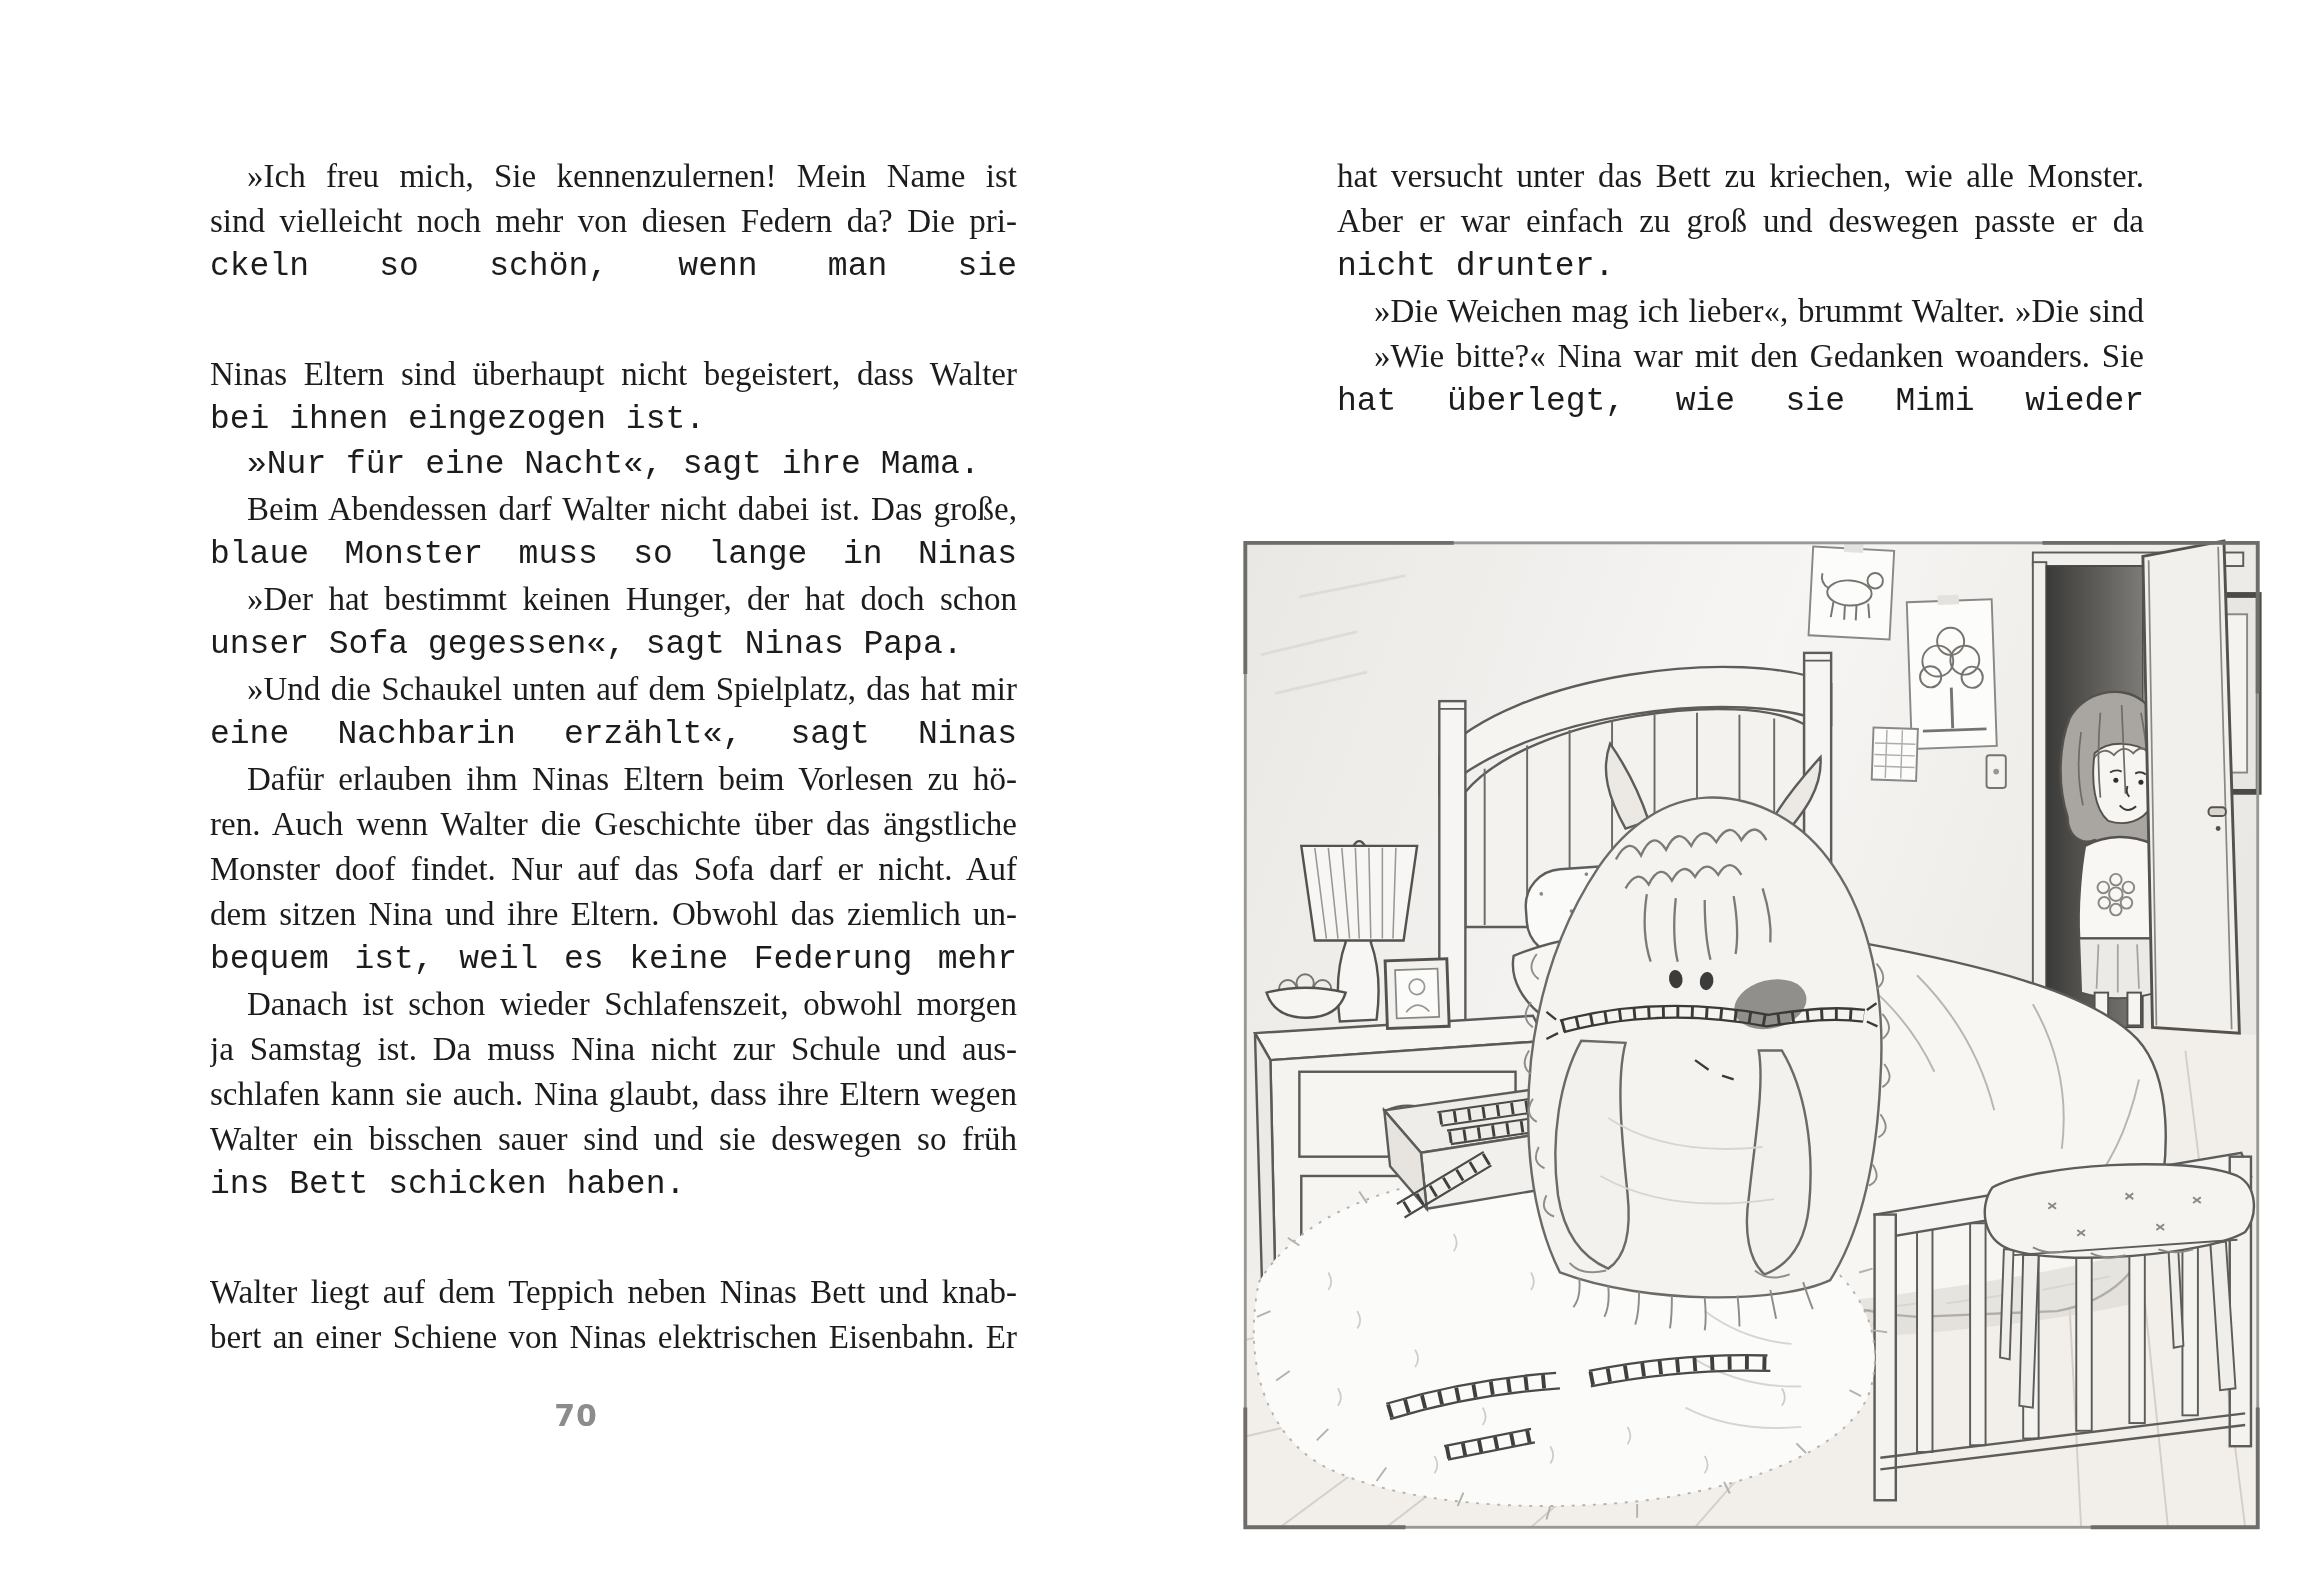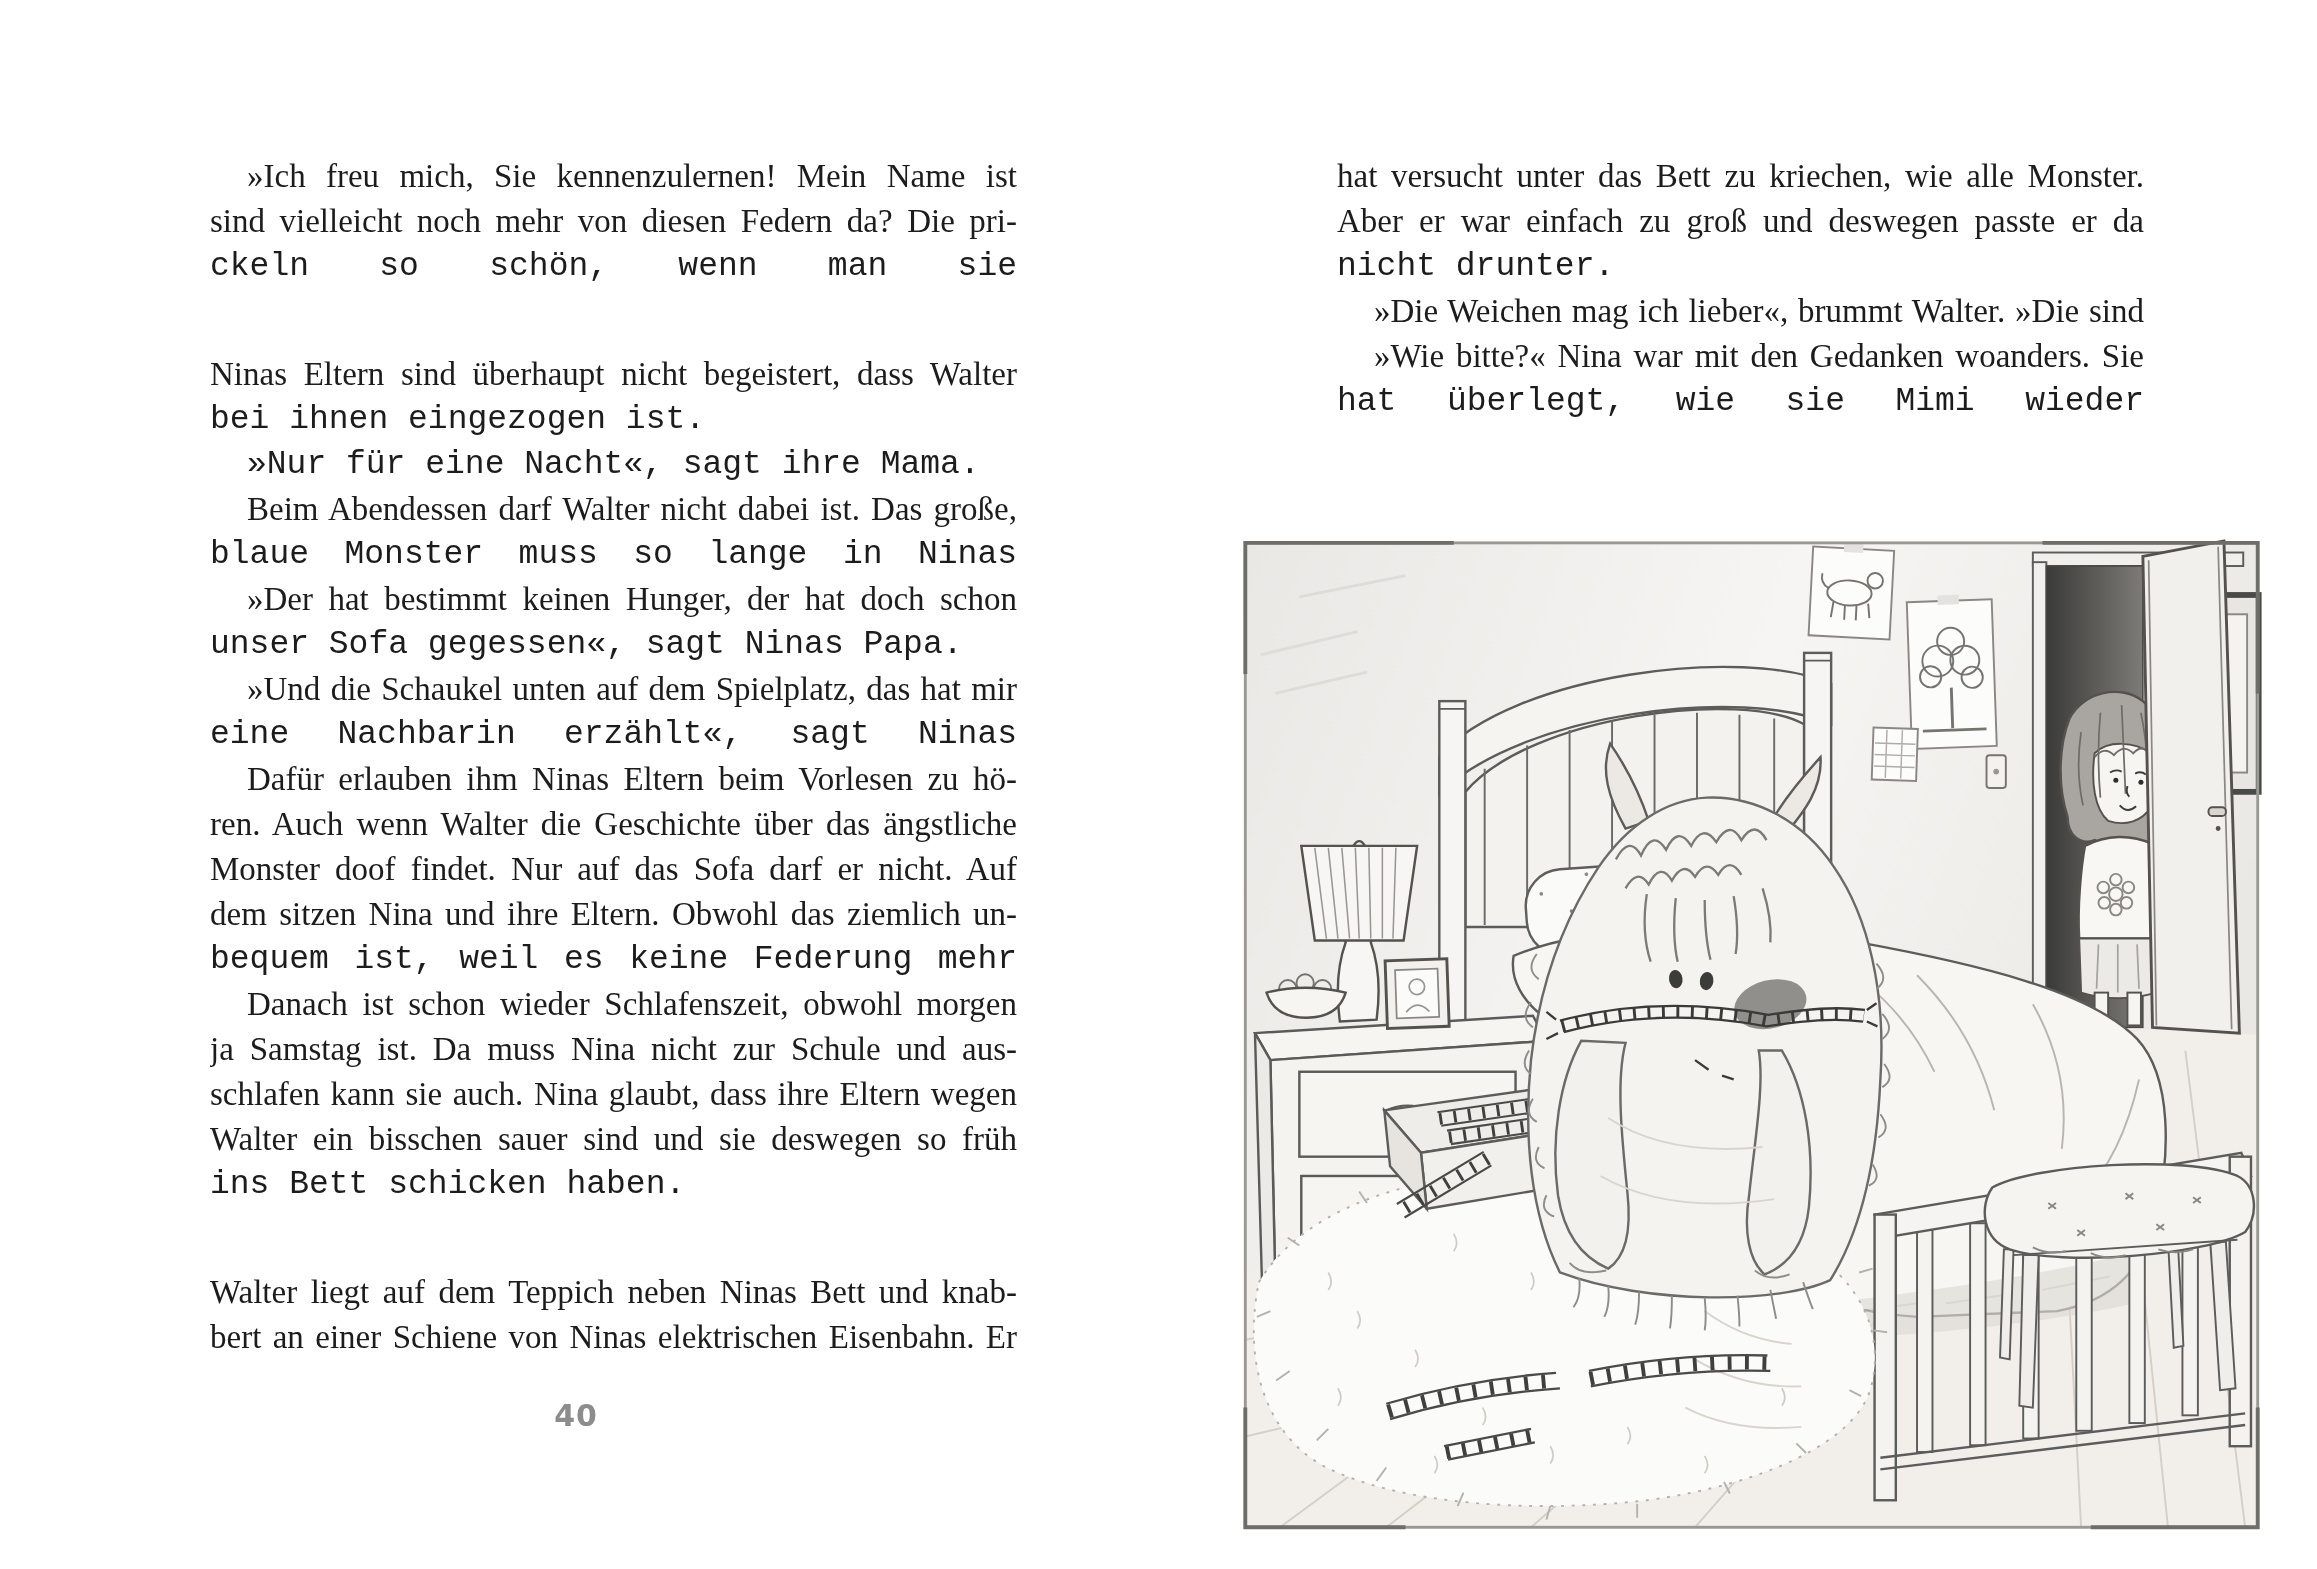--- a/index.html
+++ b/index.html
@@ -48,21 +48,21 @@
     <div class="line">dem sitzen Nina und ihre Eltern. Obwohl das ziemlich un-</div>
     <div class="line last">bequem ist, weil es keine Federung mehr hat.</div>
     <div class="line indent">Danach ist schon wieder Schlafenszeit, obwohl morgen</div>
     <div class="line">ja Samstag ist. Da muss Nina nicht zur Schule und aus-</div>
     <div class="line">schlafen kann sie auch. Nina glaubt, dass ihre Eltern wegen</div>
     <div class="line">Walter ein bisschen sauer sind und sie deswegen so früh</div>
     <div class="line last">ins Bett schicken haben.</div>
     <div class="line gap">Walter liegt auf dem Teppich neben Ninas Bett und knab-</div>
     <div class="line">bert an einer Schiene von Ninas elektrischen Eisenbahn. Er</div>
   </div>
-<div class="pagenum" style="color: rgb(140, 140, 140);">40</div>
+<div class="pagenum" style="color: rgb(140, 140, 140);">70</div>
 
 <div id="right-text" class="textblock">
     <div class="line">hat versucht unter das Bett zu kriechen, wie alle Monster.</div>
     <div class="line">Aber er war einfach zu groß und deswegen passte er da</div>
     <div class="line last">nicht drunter.</div>
     <div class="line indent">»Die Weichen mag ich lieber«, brummt Walter. »Die sind</div>
     <div class="line indent">»Wie bitte?« Nina war mit den Gedanken woanders. Sie</div>
     <div class="line last">hat überlegt, wie sie Mimi wieder zurückbekommt.</div>
   </div>
 

